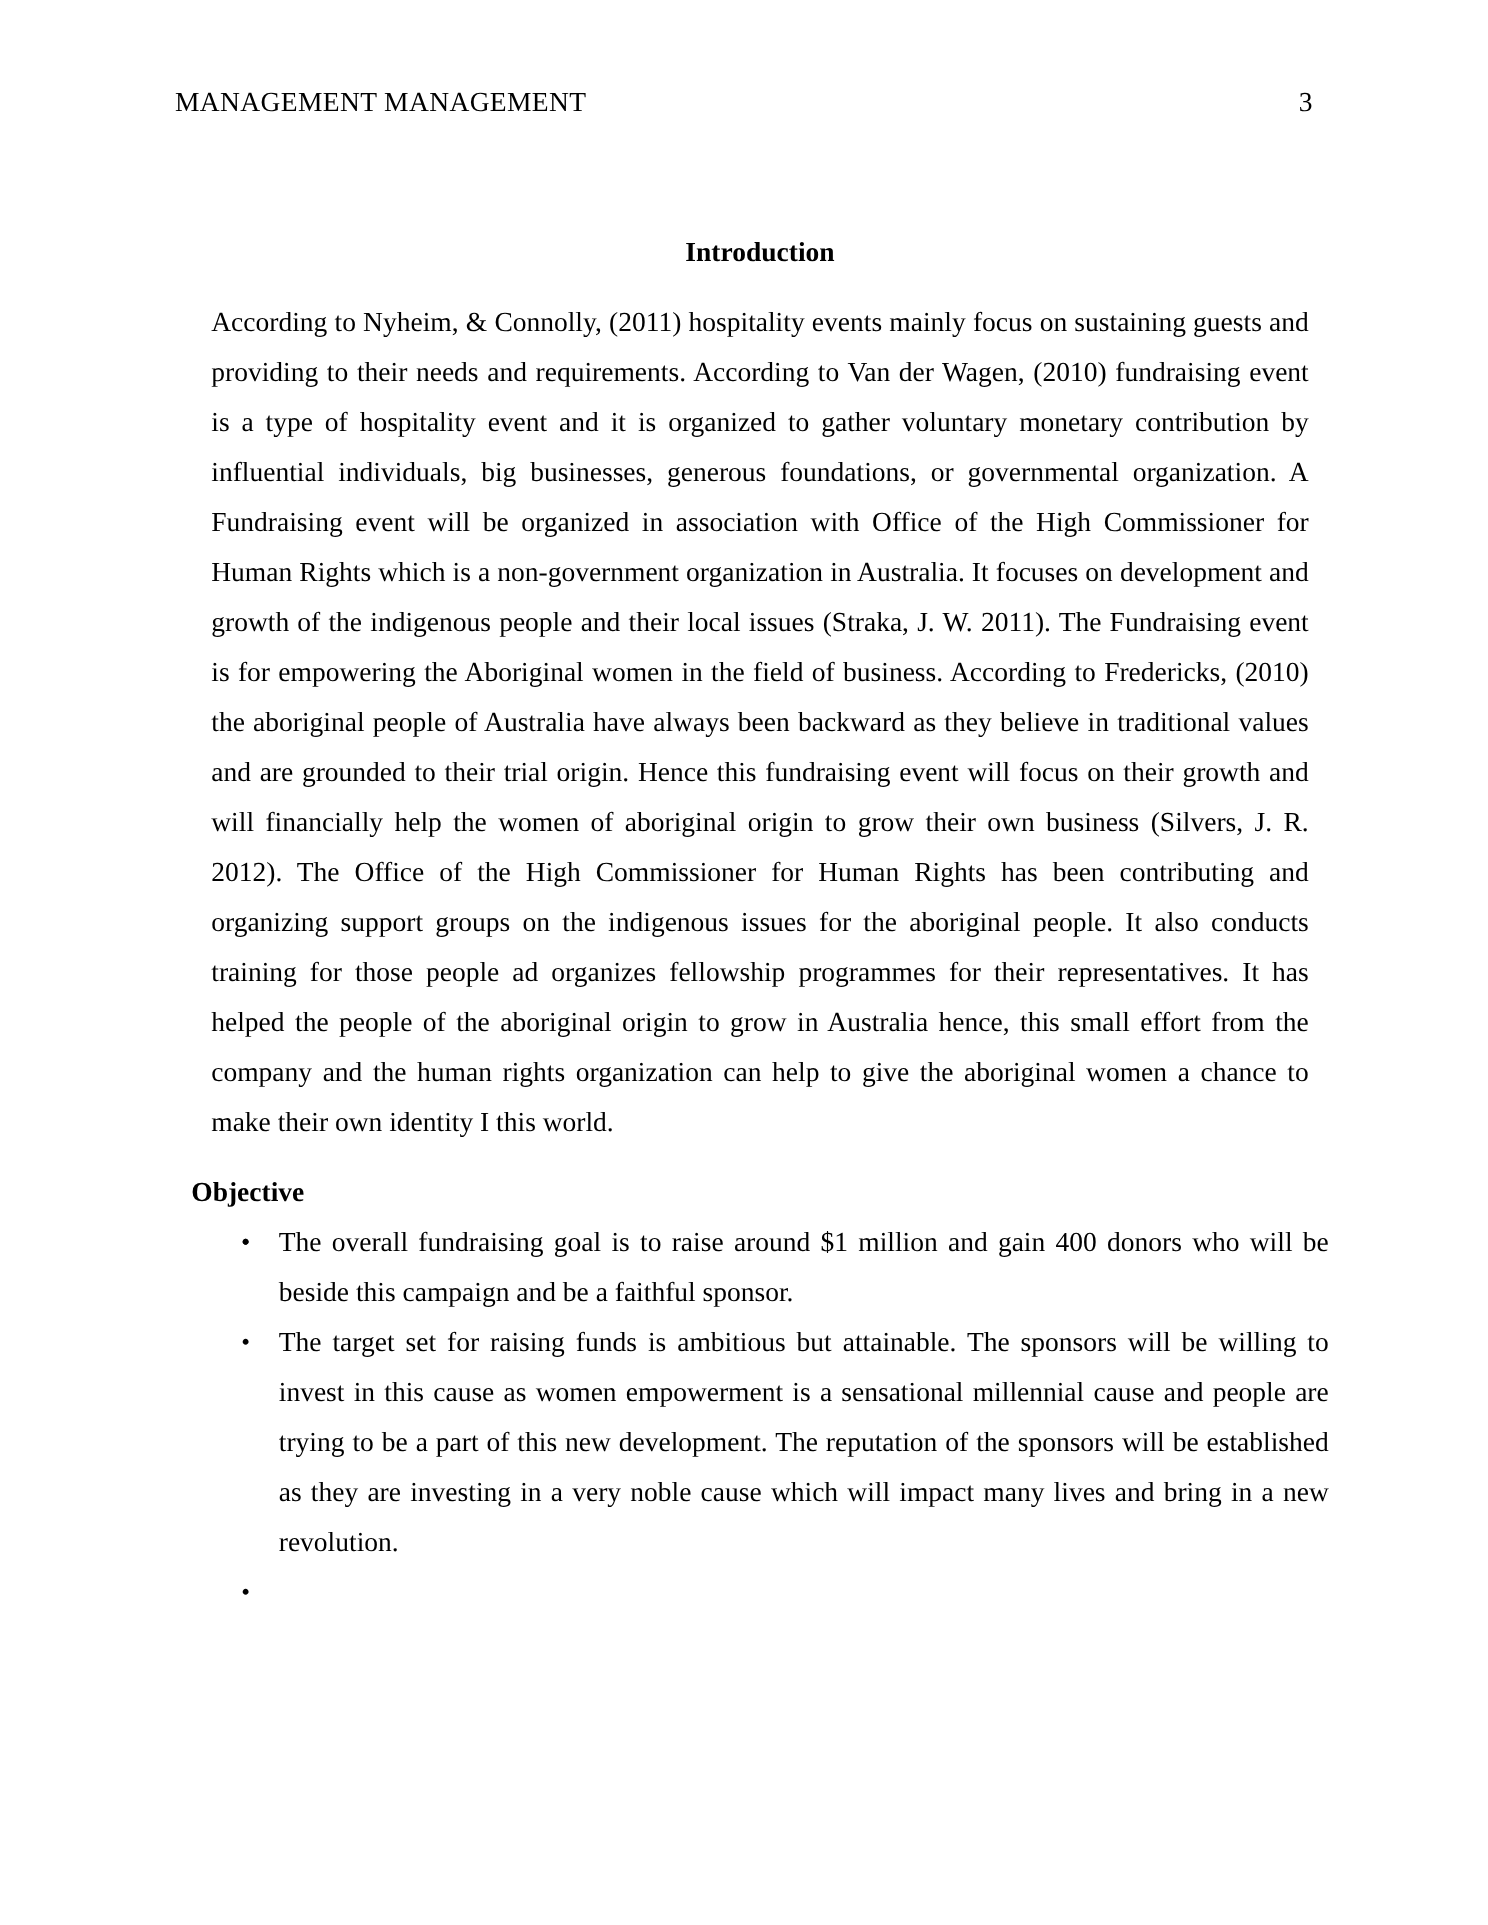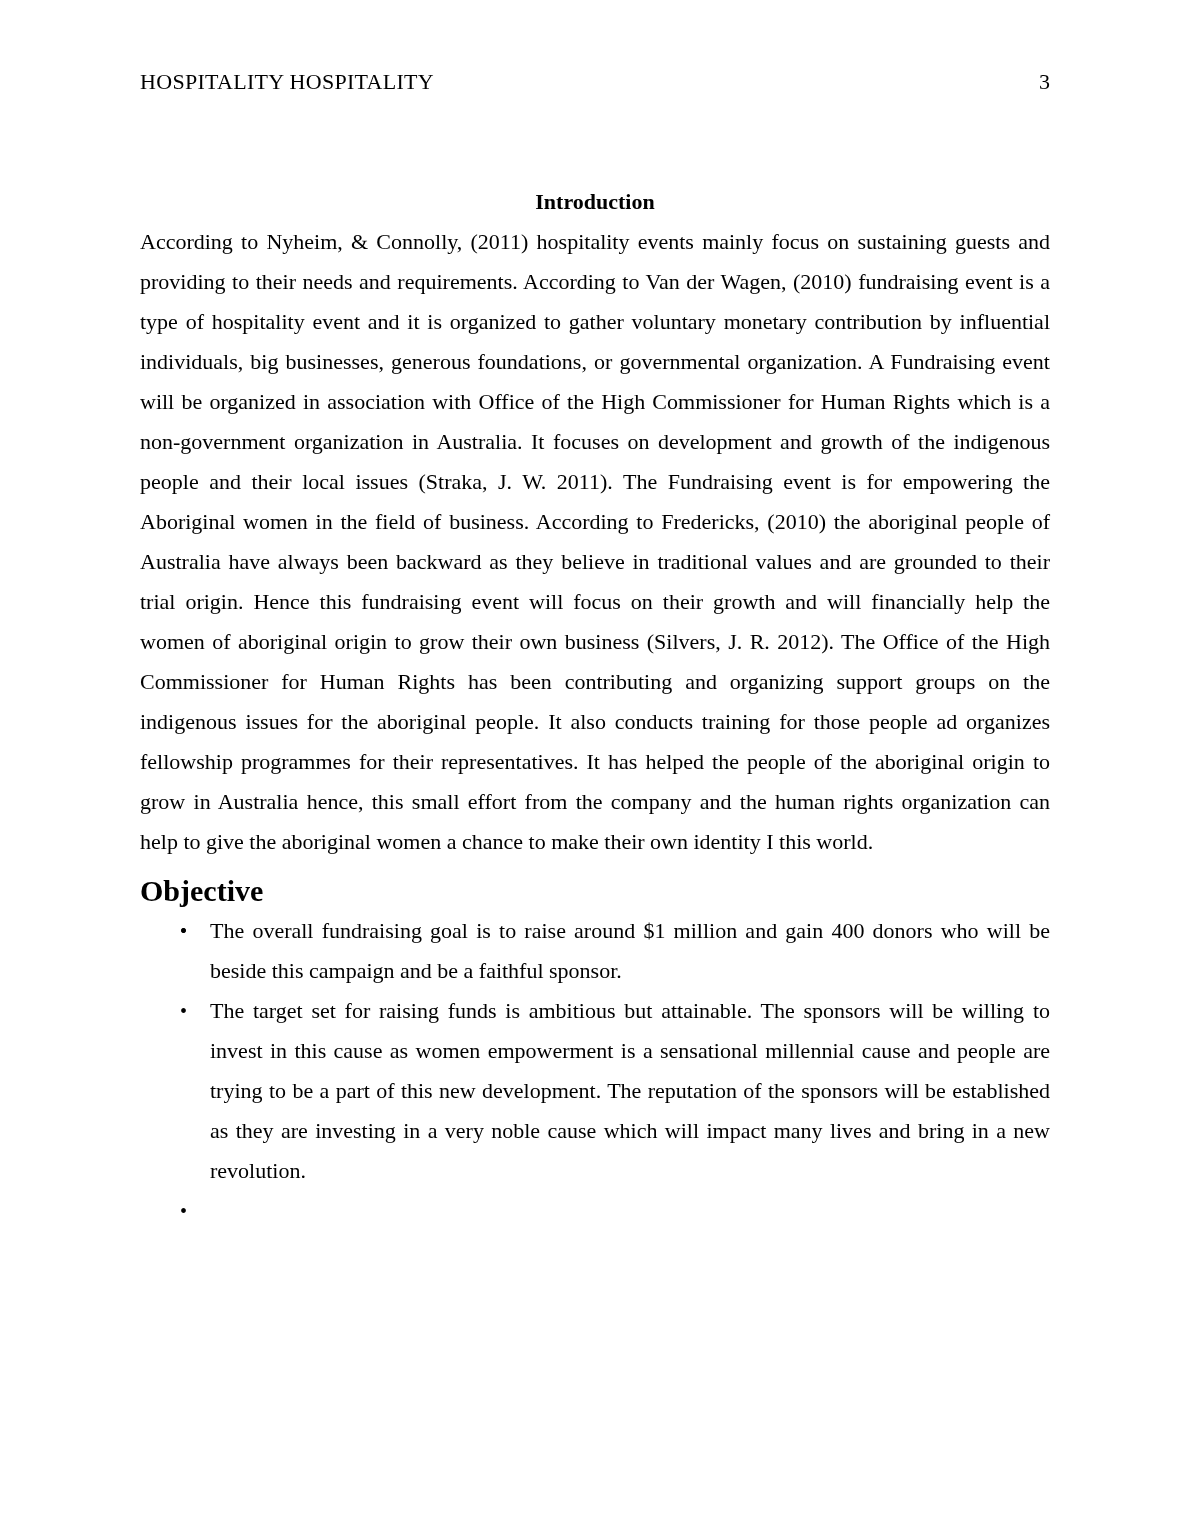--- a/index.html
+++ b/index.html
@@ -28,40 +28,40 @@
     align-items: baseline;
     font-size: 22px;
     line-height: 28px;
   }
   .running-head {
     letter-spacing: 0.3px;
   }
   .doc-body {
     position: absolute;
     top: 182px;
-    left: 140px;
+    left: 153px;
     width: 910px;
   }
   .intro-heading {
     margin: 0;
     font-size: 22px;
     font-weight: bold;
     line-height: 40px;
     text-align: center;
   }
   .paragraph {
-    margin: 0;
+    margin: 16px;
     font-size: 22px;
     line-height: 40px;
     text-align: justify;
     text-justify: inter-word;
   }
   .objective-heading {
     margin: 9px 0 0 0;
-    font-size: 30px;
+    font-size: 22px;
     font-weight: bold;
     line-height: 40px;
     text-align: left;
   }
   .objective-list {
     margin: 0;
     padding: 0;
     list-style: none;
   }
   .objective-list li {
@@ -84,21 +84,21 @@
     line-height: 0;
     vertical-align: super;
   }
 </style>
 </head>
 <body>
 
 <div class="page">
 
   <div class="header-row">
-    <span class="running-head">HOSPITALITY HOSPITALITY</span>
+    <span class="running-head">MANAGEMENT MANAGEMENT</span>
     <span class="page-number">3</span>
   </div>
 
   <div class="doc-body">
 
     <h1 class="intro-heading">Introduction</h1>
 
     <p class="paragraph">According to Nyheim, &amp; Connolly,  (2011) hospitality events mainly focus on sustaining guests and providing to their needs and requirements. According to Van der Wagen, (2010) fundraising event is a type of hospitality event and it is organized to gather voluntary monetary contribution by influential individuals, big businesses, generous foundations, or governmental organization. A Fundraising event will be organized in association with Office of the High Commissioner for Human Rights which is a non-government organization in Australia. It focuses on development and growth of the indigenous people and their local issues (Straka, J. W. 2011). The Fundraising event is for empowering the Aboriginal women in the field of business. According to Fredericks, (2010) the aboriginal people of Australia have always been backward as they believe in traditional values and are grounded to their trial origin. Hence this fundraising event will focus on their growth and will financially help the women of aboriginal origin to grow their own business (Silvers, J. R. 2012). The Office of the High Commissioner for Human Rights has been contributing and organizing support groups on the indigenous issues for the aboriginal people. It also conducts training for those people ad organizes fellowship programmes for their representatives. It has helped the people of the aboriginal origin to grow in Australia hence, this small effort from the company and the human rights organization can help to give the aboriginal women a chance to make their own identity I this world.</p>
 
     <h2 class="objective-heading">Objective</h2>

